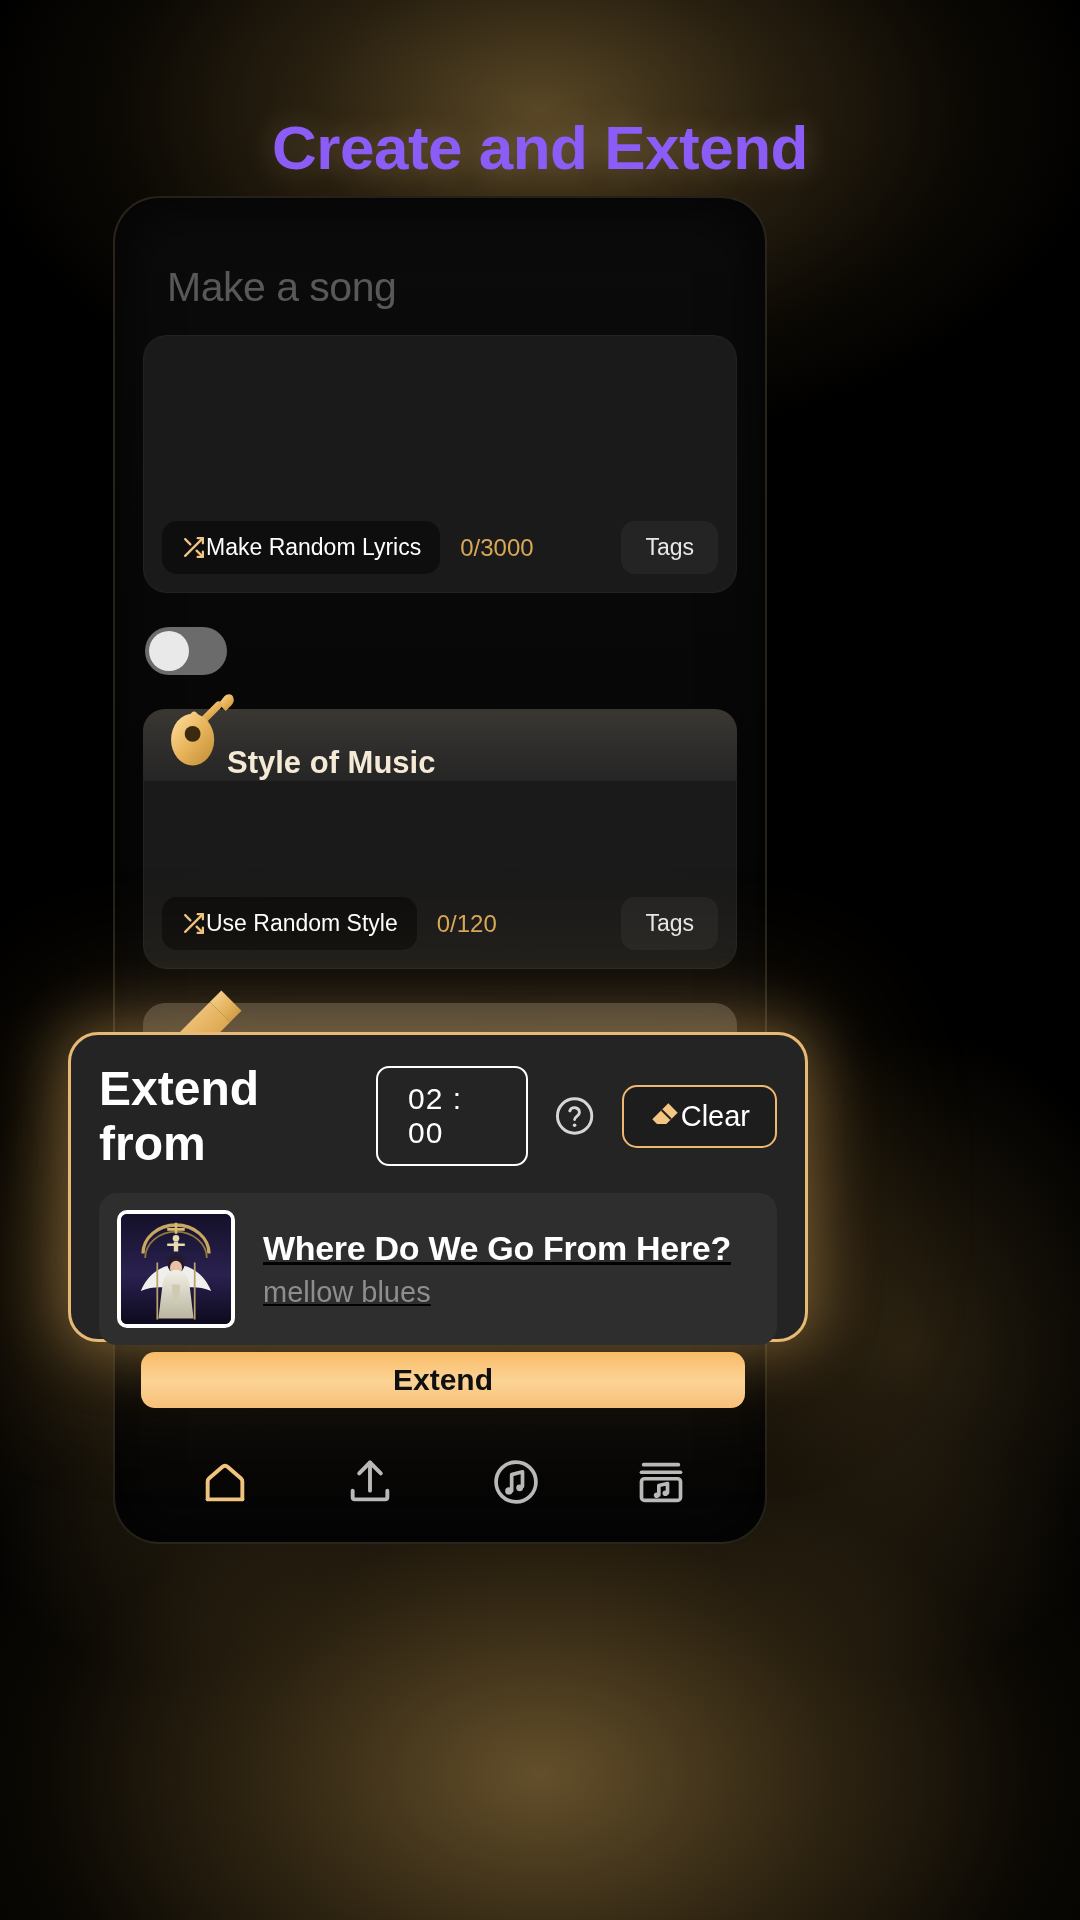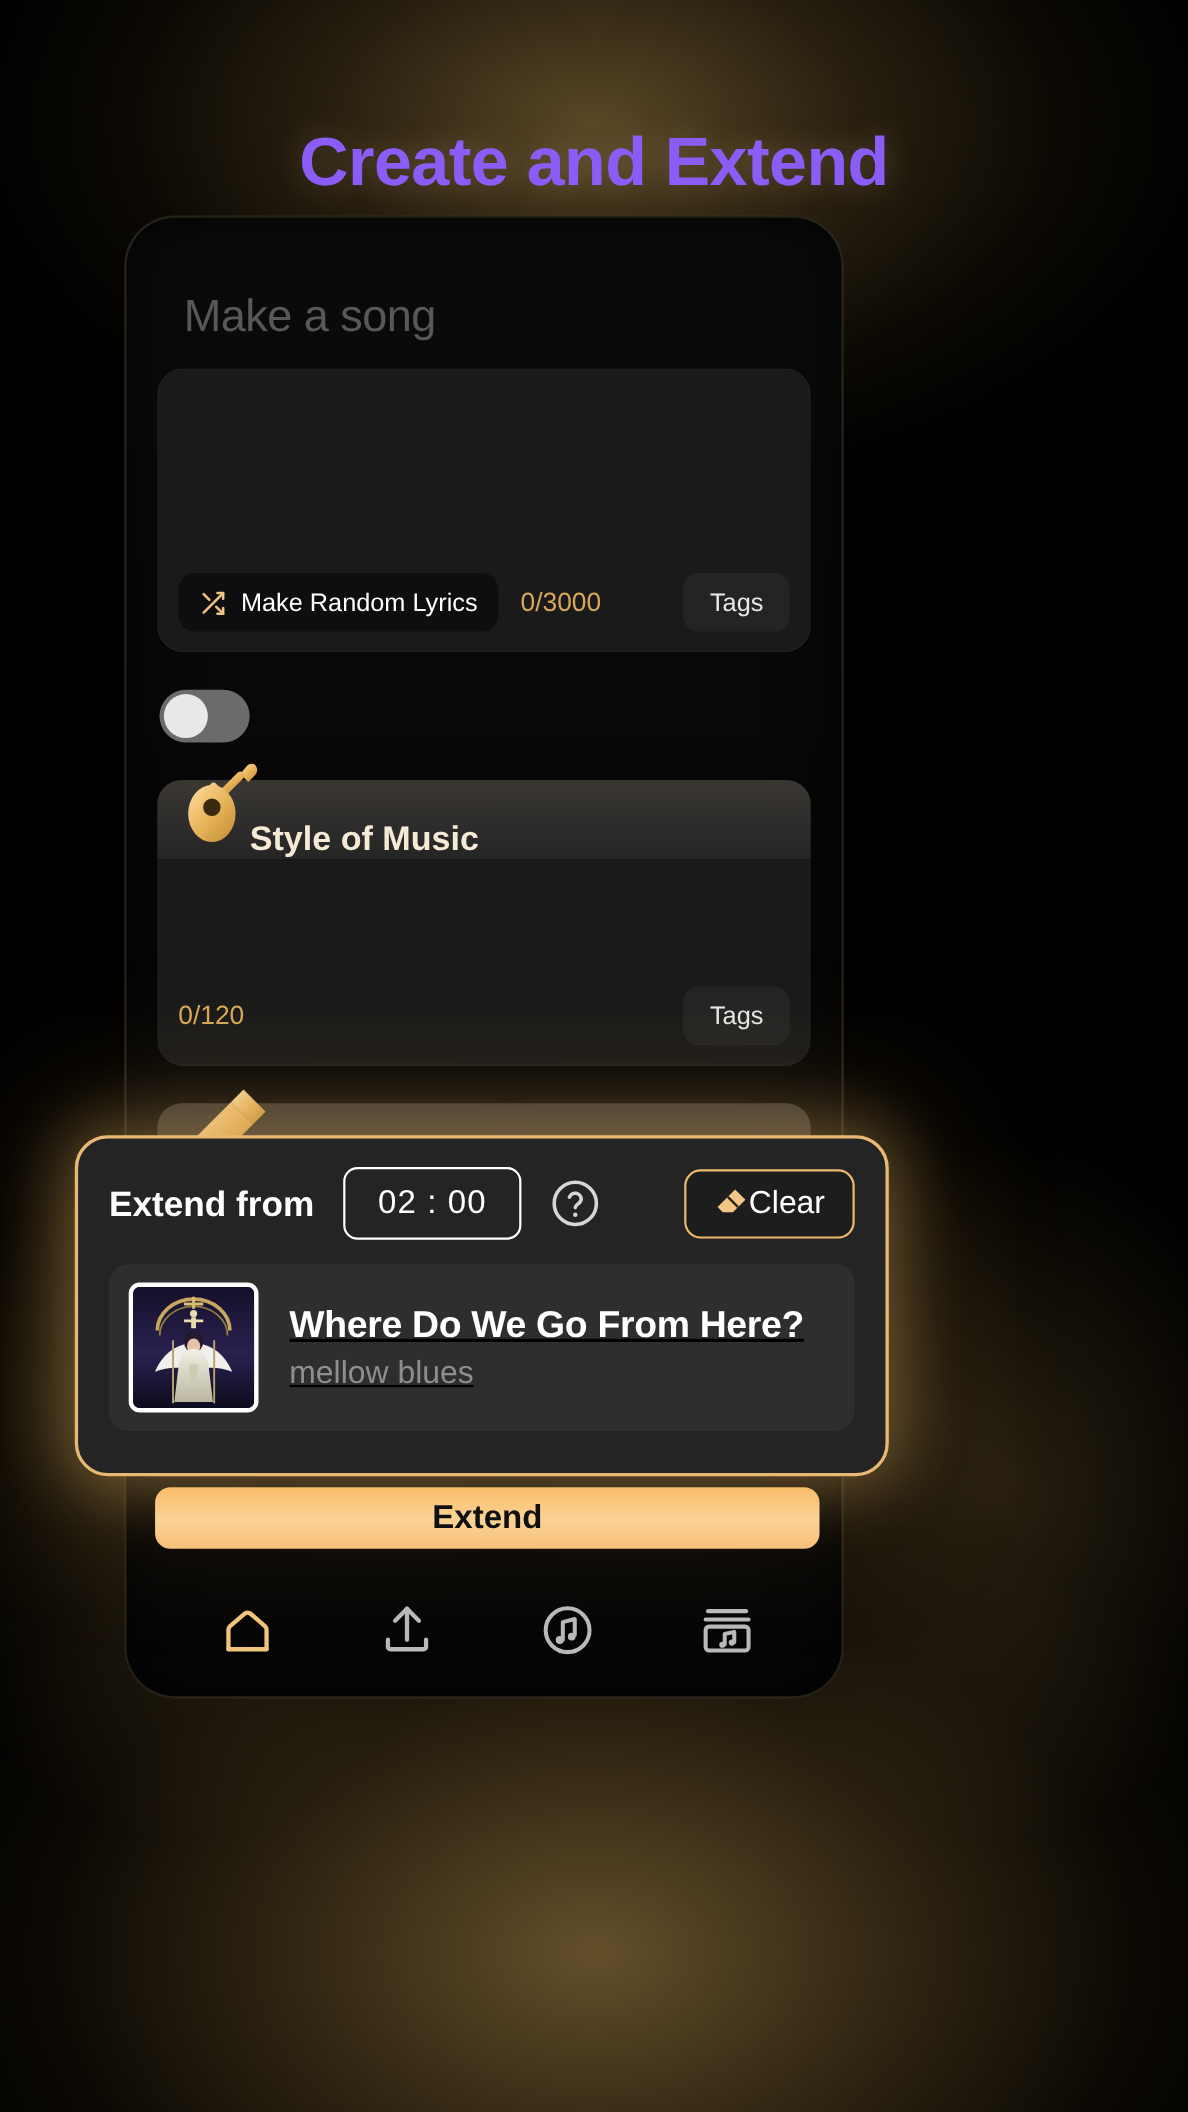--- a/index.html
+++ b/index.html
@@ -78,21 +78,21 @@
     border-radius:24px;
     border:1px solid rgba(255,255,255,0.035);
     position:relative;
   }
   .field.lyrics{ height:258px; }
   .field-toolbar{
     position:absolute; left:18px; right:18px; bottom:18px;
     display:flex; align-items:center; gap:20px;
   }
   .chip{
-    display:inline-flex; align-items:flex-end; gap:13px;
+    display:inline-flex; align-items:center; 
     background:#0e0e0e; border-radius:15px;
     padding:13px 19px;
     font-size:23px; color:#ffffff; white-space:nowrap;
   }
   .counter{ font-size:24px; color:#d8a856; }
   .tags-btn{
     margin-left:auto;
     background:#242424; border-radius:14px;
     padding:13px 24px; font-size:23px; color:#e8e8e8;
   }
@@ -143,21 +143,21 @@
     width:740px; height:310px;
     background:#242424;
     border:3px solid #e8b974;
     border-radius:30px;
     box-shadow:0 0 60px 10px rgba(230,180,100,0.38),
                0 0 140px 30px rgba(200,150,70,0.20);
     z-index:10;
     padding:26px 28px;
   }
   .extend-head{ display:flex; align-items:center; gap:26px; }
-  .extend-from{ font-size:32px; font-weight:bold; color:#ffffff; }
+  .extend-from{ font-size:48px; font-weight:bold; color:#ffffff; }
   .time-box{
     border:2px solid #ffffff; border-radius:13px;
     padding:14px 30px; font-size:30px; color:#ffffff;
     letter-spacing:1px; background:transparent;
   }
   .help-ic{ width:46px; height:46px; display:block; }
   .clear-btn{
     margin-left:auto;
     display:inline-flex; align-items:center; 
     border:2px solid #eeb96f; border-radius:15px;
@@ -254,20 +254,30 @@
             <stop offset="100%" stop-color="#c08c32"></stop>
           </linearGradient>
         </defs>
         <path d="M44 8c2-2 5-2 6 0s1 4-1 6l-4 4-5-5 4-5z" fill="url(#gg)"></path>
         <path d="M40 14l-12 12-5-5" stroke="url(#gg)" stroke-width="5" fill="none" stroke-linecap="round"></path>
         <ellipse cx="22" cy="38" rx="15" ry="18" fill="url(#gg)"></ellipse>
         <circle cx="22" cy="34" r="5.5" fill="#3a2a10"></circle>
       </svg>
       <div class="section-field style">
         <div class="field-toolbar">
+          <div class="chip">
+            <svg class="shuffle-ic" viewBox="0 0 24 24" fill="none" stroke="#f0c483" stroke-width="2.2" stroke-linecap="round" stroke-linejoin="round">
+              <path d="M16 3h5v5"></path>
+                <path d="M4 20L21 3"></path>
+              <path d="M21 16v5h-5"></path>
+                <path d="M15 15l6 6"></path>
+                <path d="M4 4l5 5"></path>
+            </svg>
+            <span>Use Random Style</span>
+          </div>
           <span class="counter">0/120</span>
           <div class="tags-btn">Tags</div>
         </div>
       </div>
     </div>
 
     <div class="section">
       <div class="section-head">
         <span>Title</span>
       </div>

